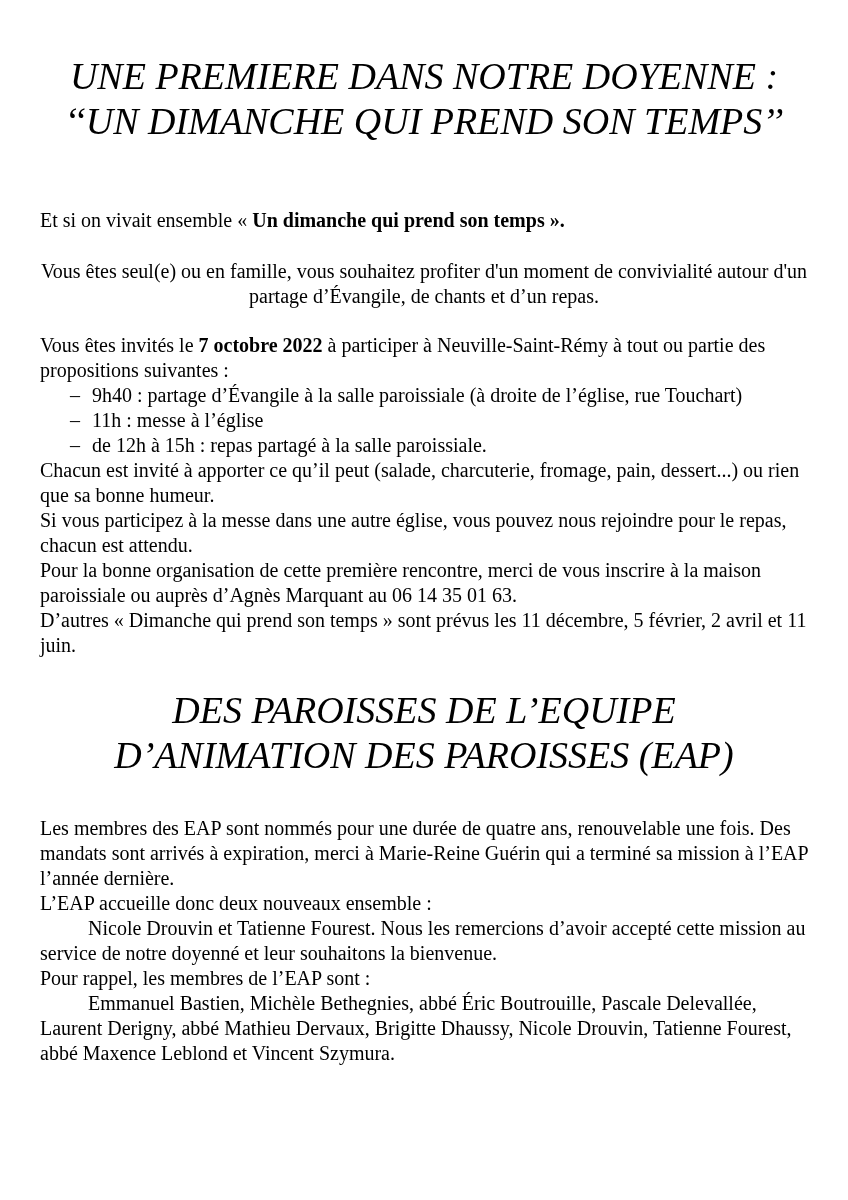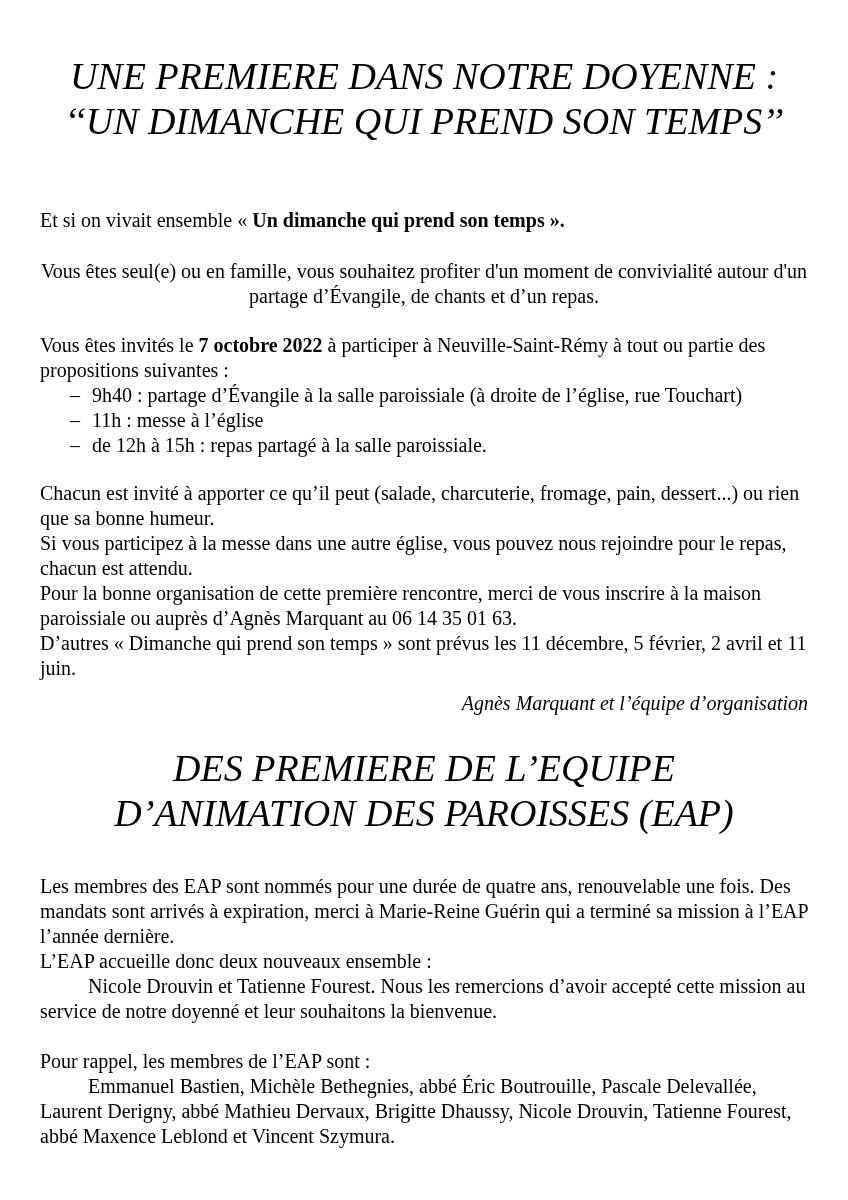--- a/index.html
+++ b/index.html
@@ -27,24 +27,24 @@
     font-weight: normal;
     font-style: italic;
     text-align: center;
     letter-spacing: 0px;
   }
   .headline .tline { display: block; }
   .headline2 { margin-top: 30px; }
 
   .para { margin: 0; }
   .mt-intro    { margin-top: 64px; }
-  .mt-blank    { margin-top: 25px; }
+  .mt-blank    { }
   .mt-blank-26 { margin-top: 26px; text-align: center; }
   .mt-blank-24 { margin-top: 24px; }
-  .mt-blank-23 { margin-top: 23px; }
+  .mt-blank-23 { }
   .mt-after-h2 { margin-top: 38px; }
 
   .bold { font-weight: bold; }
 
   .list { margin: 0; }
   .list-item { display: flex; }
   .list-item .dash-cell {
     flex: 0 0 22px;
     margin-left: 30px;
   }
@@ -90,24 +90,23 @@
     </div>
   </div>
 
   <div class="line-block mt-blank-23">
     <div>Chacun est invité à apporter ce qu’il peut (salade, charcuterie, fromage, pain, dessert...) ou rien que sa bonne humeur.</div>
     <div>Si vous participez à la messe dans une autre église, vous pouvez nous rejoindre pour le repas, chacun est attendu.</div>
     <div>Pour la bonne organisation de cette première rencontre, merci de vous inscrire à la maison paroissiale ou auprès d’Agnès Marquant au 06 14 35 01 63.</div>
     <div>D’autres « Dimanche qui prend son temps » sont prévus les 11 décembre, 5 février, 2 avril et 11 juin.</div>
   </div>
 
-  <p class="signature">Agnès Marquant et l’équipe d’organisation</p>
 
   <h1 class="headline headline2">
-    <span class="tline">DES PREMIERE DE L’EQUIPE</span>
+    <span class="tline">DES PAROISSES DE L’EQUIPE</span>
     <span class="tline">D’ANIMATION DES PAROISSES (EAP)</span>
   </h1>
 
   <div class="line-block mt-after-h2">
     <div>Les membres des EAP sont nommés pour une durée de quatre ans, renouvelable une fois. Des mandats sont arrivés à expiration, merci à Marie-Reine Guérin qui a terminé sa mission à l’EAP l’année dernière.</div>
     <div>L’EAP accueille donc deux nouveaux ensemble :</div>
     <div class="tab-indent">Nicole Drouvin et Tatienne Fourest. Nous les remercions d’avoir accepté cette mission au service de notre doyenné et leur souhaitons la bienvenue.</div>
   </div>
 
   <div class="line-block mt-blank">

